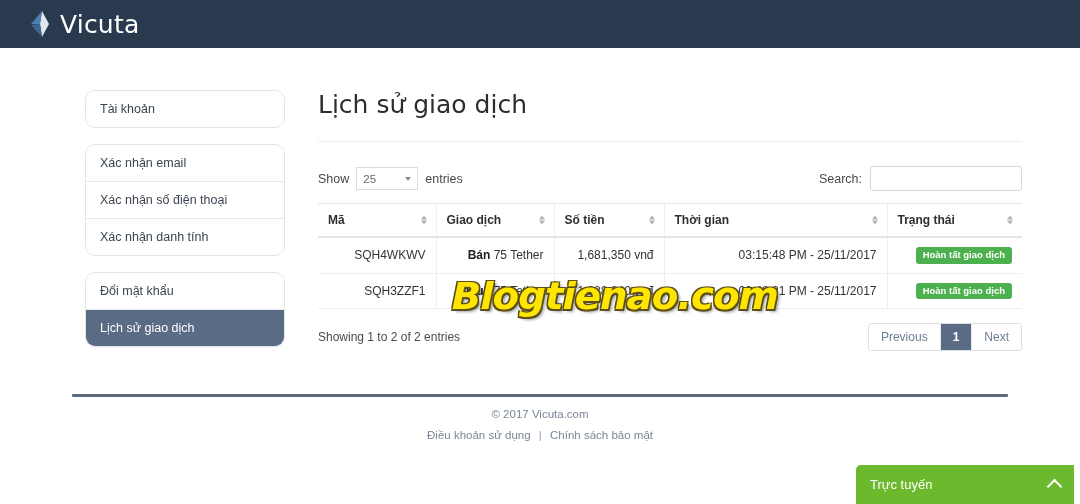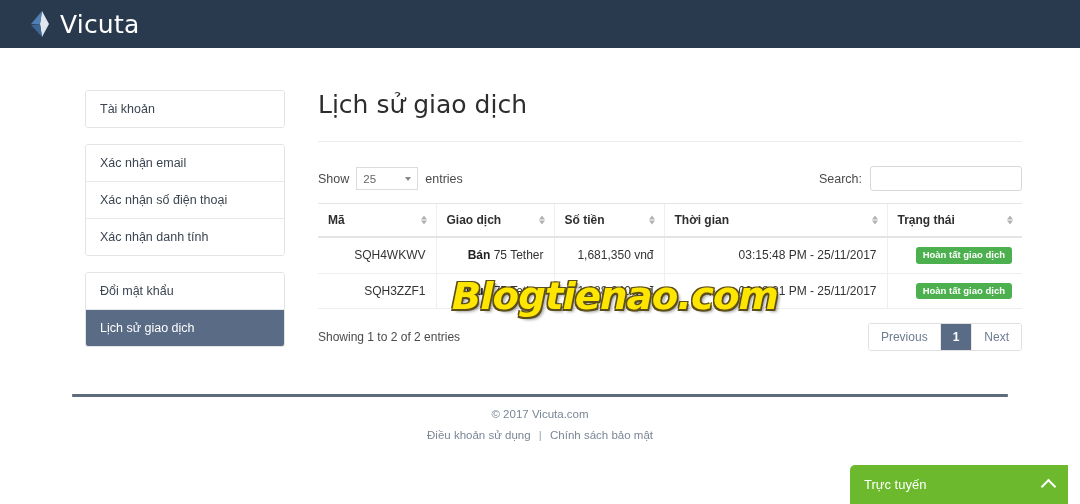--- a/index.html
+++ b/index.html
@@ -102,21 +102,21 @@
     position: relative;
   }
   .layout {
     display: flex;
     gap: 0;
     padding-top: 42px;
   }
   .sidebar { width: 200px; flex: 0 0 200px; margin-left: 45px; }
   .panel {
     border: 1px solid #e2e3e4;
-    border-radius: 3px;
+    border-radius: 10px;
     background: #fff;
     margin-bottom: 16px;
     overflow: hidden;
   }
   .side-item {
     padding: 11px 14px;
     font-size: 12.5px;
     color: #3b4551;
     border-bottom: 1px solid #e7e8e9;
     cursor: pointer;
@@ -318,21 +318,21 @@
     font-size: 11.5px;
     color: #7a8696;
     line-height: 1.85;
   }
   .footer a { color: #7a8696; text-decoration: none; }
   .footer .sep { color: #9aa4b1; padding: 0 5px; }
 
   
   .chat {
     position: absolute;
-    right: 12px;
+    right: 6px;
     bottom: 0;
     width: 218px;
     height: 39px;
     background: #6cb92d;
     border-radius: 5px 0 0 0;
     display: flex;
     align-items: center;
     padding: 0 14px;
     cursor: pointer;
   }

